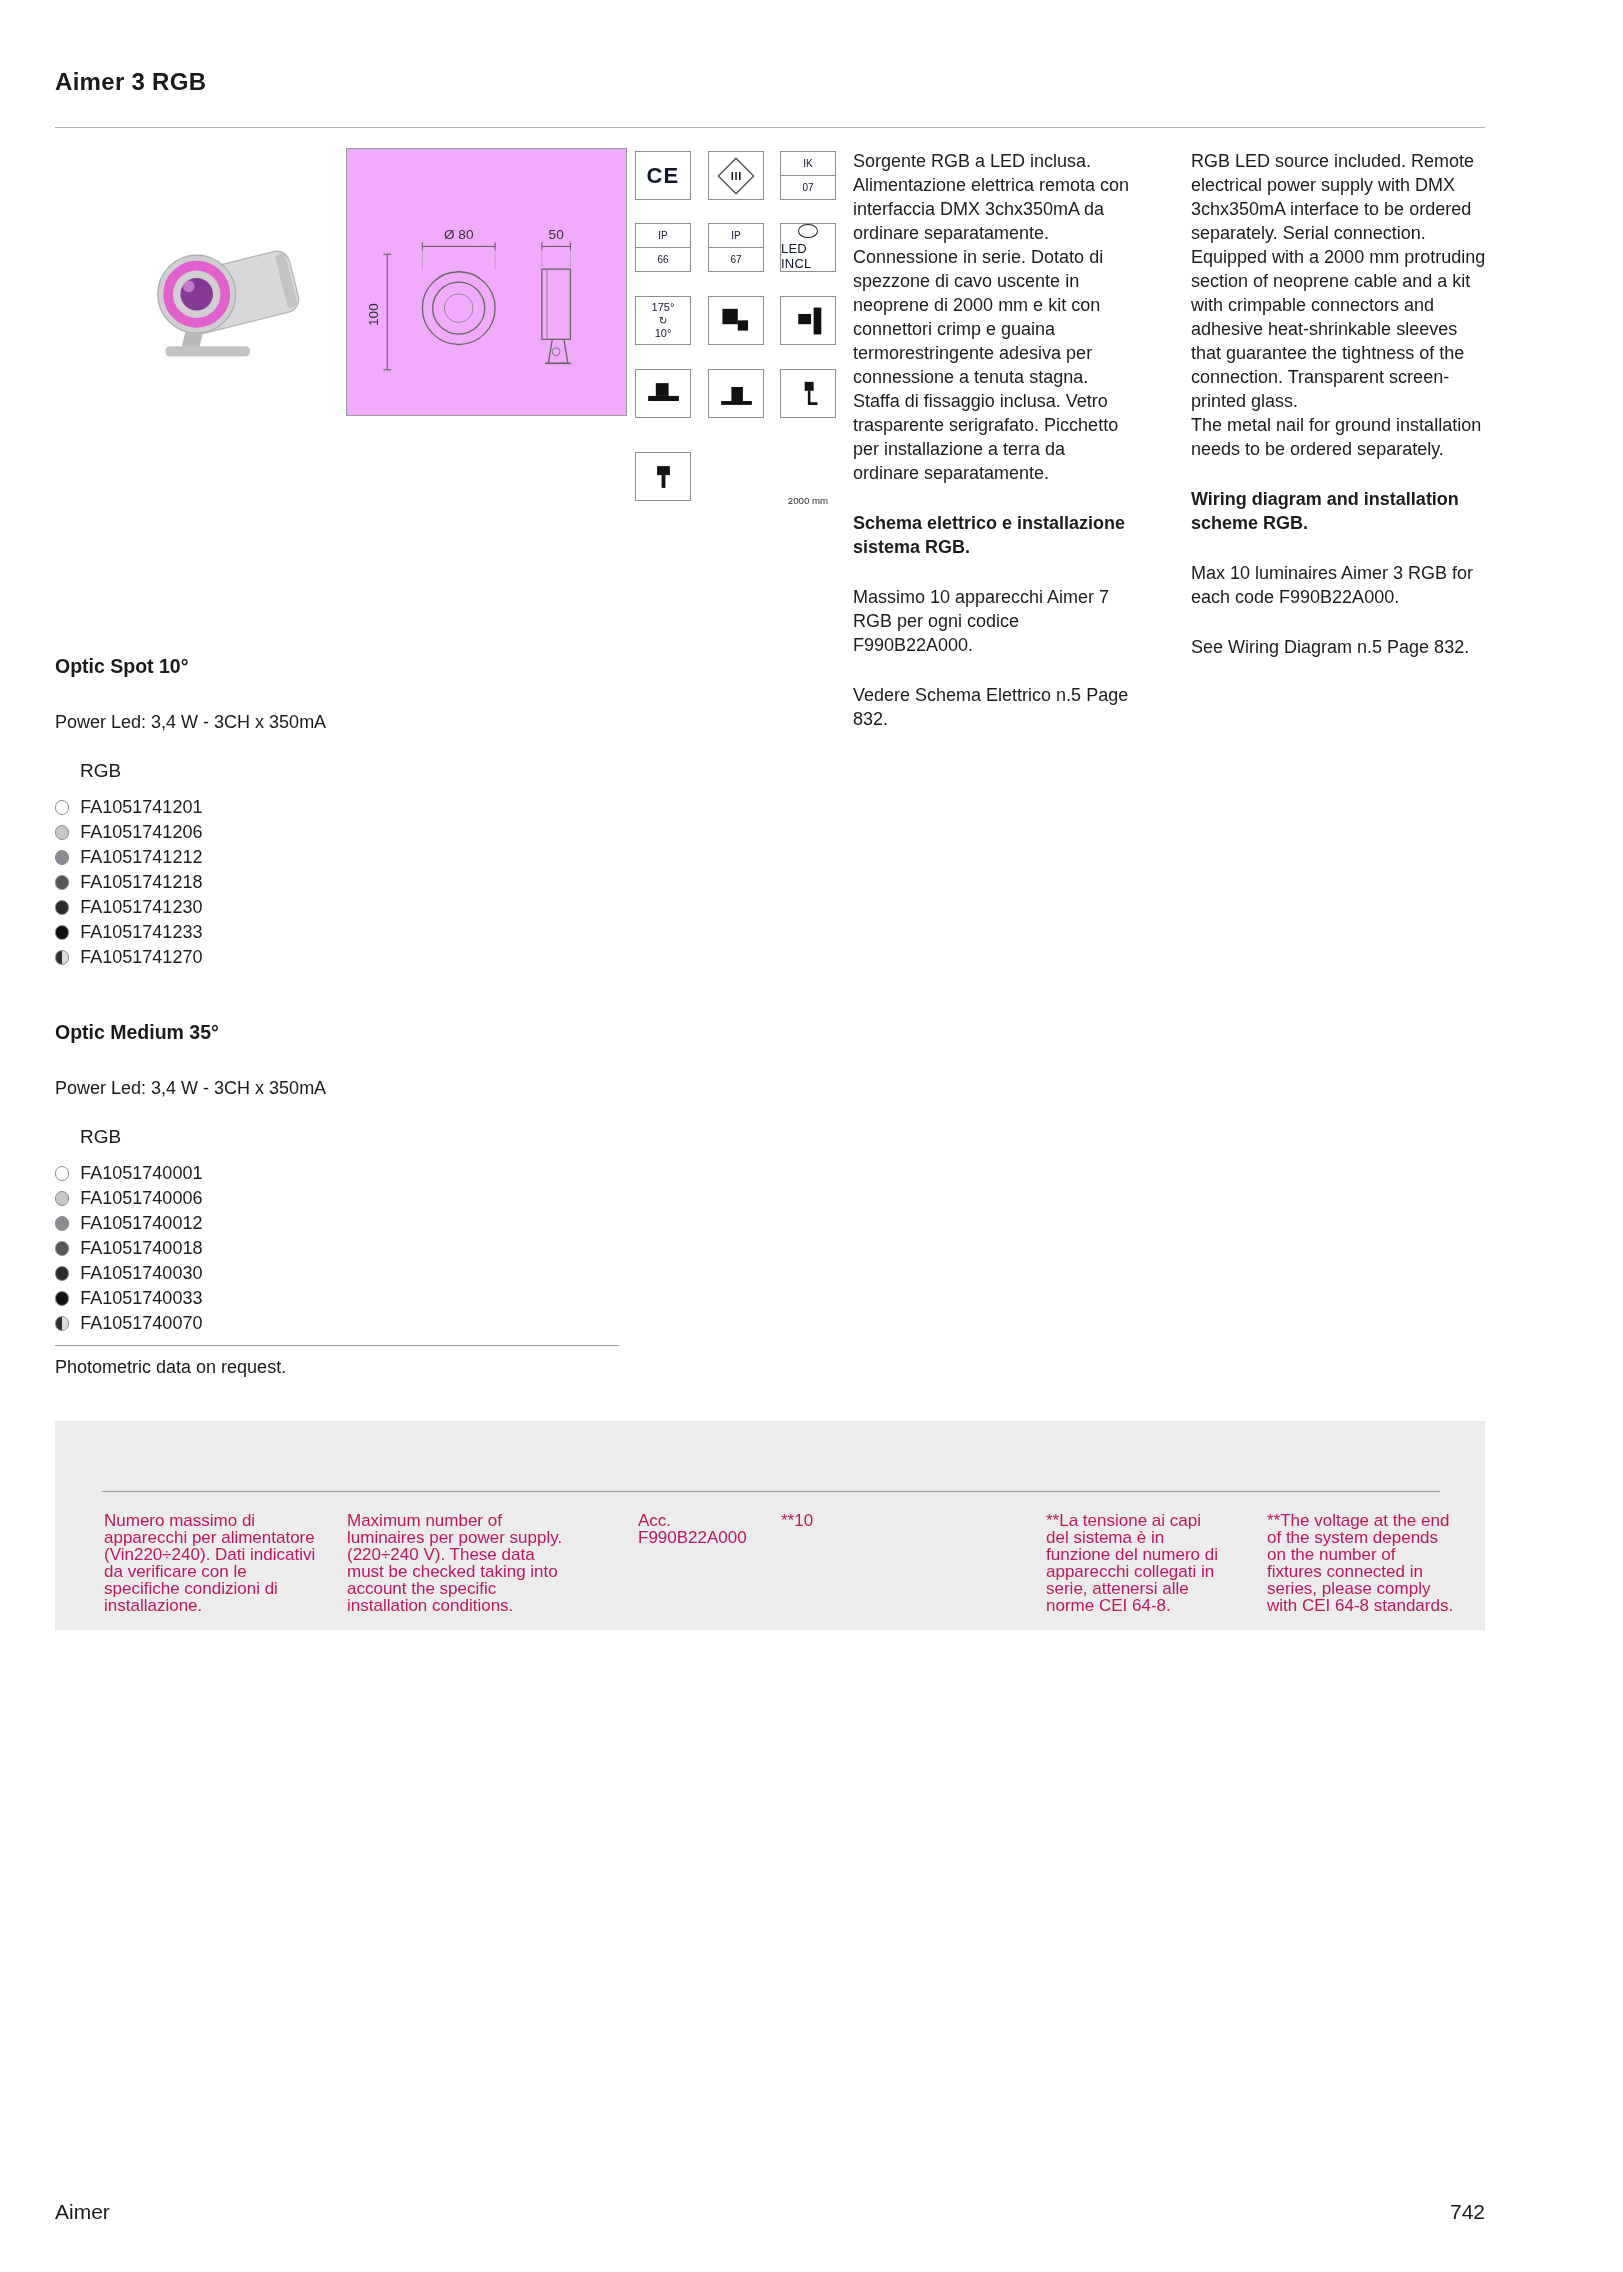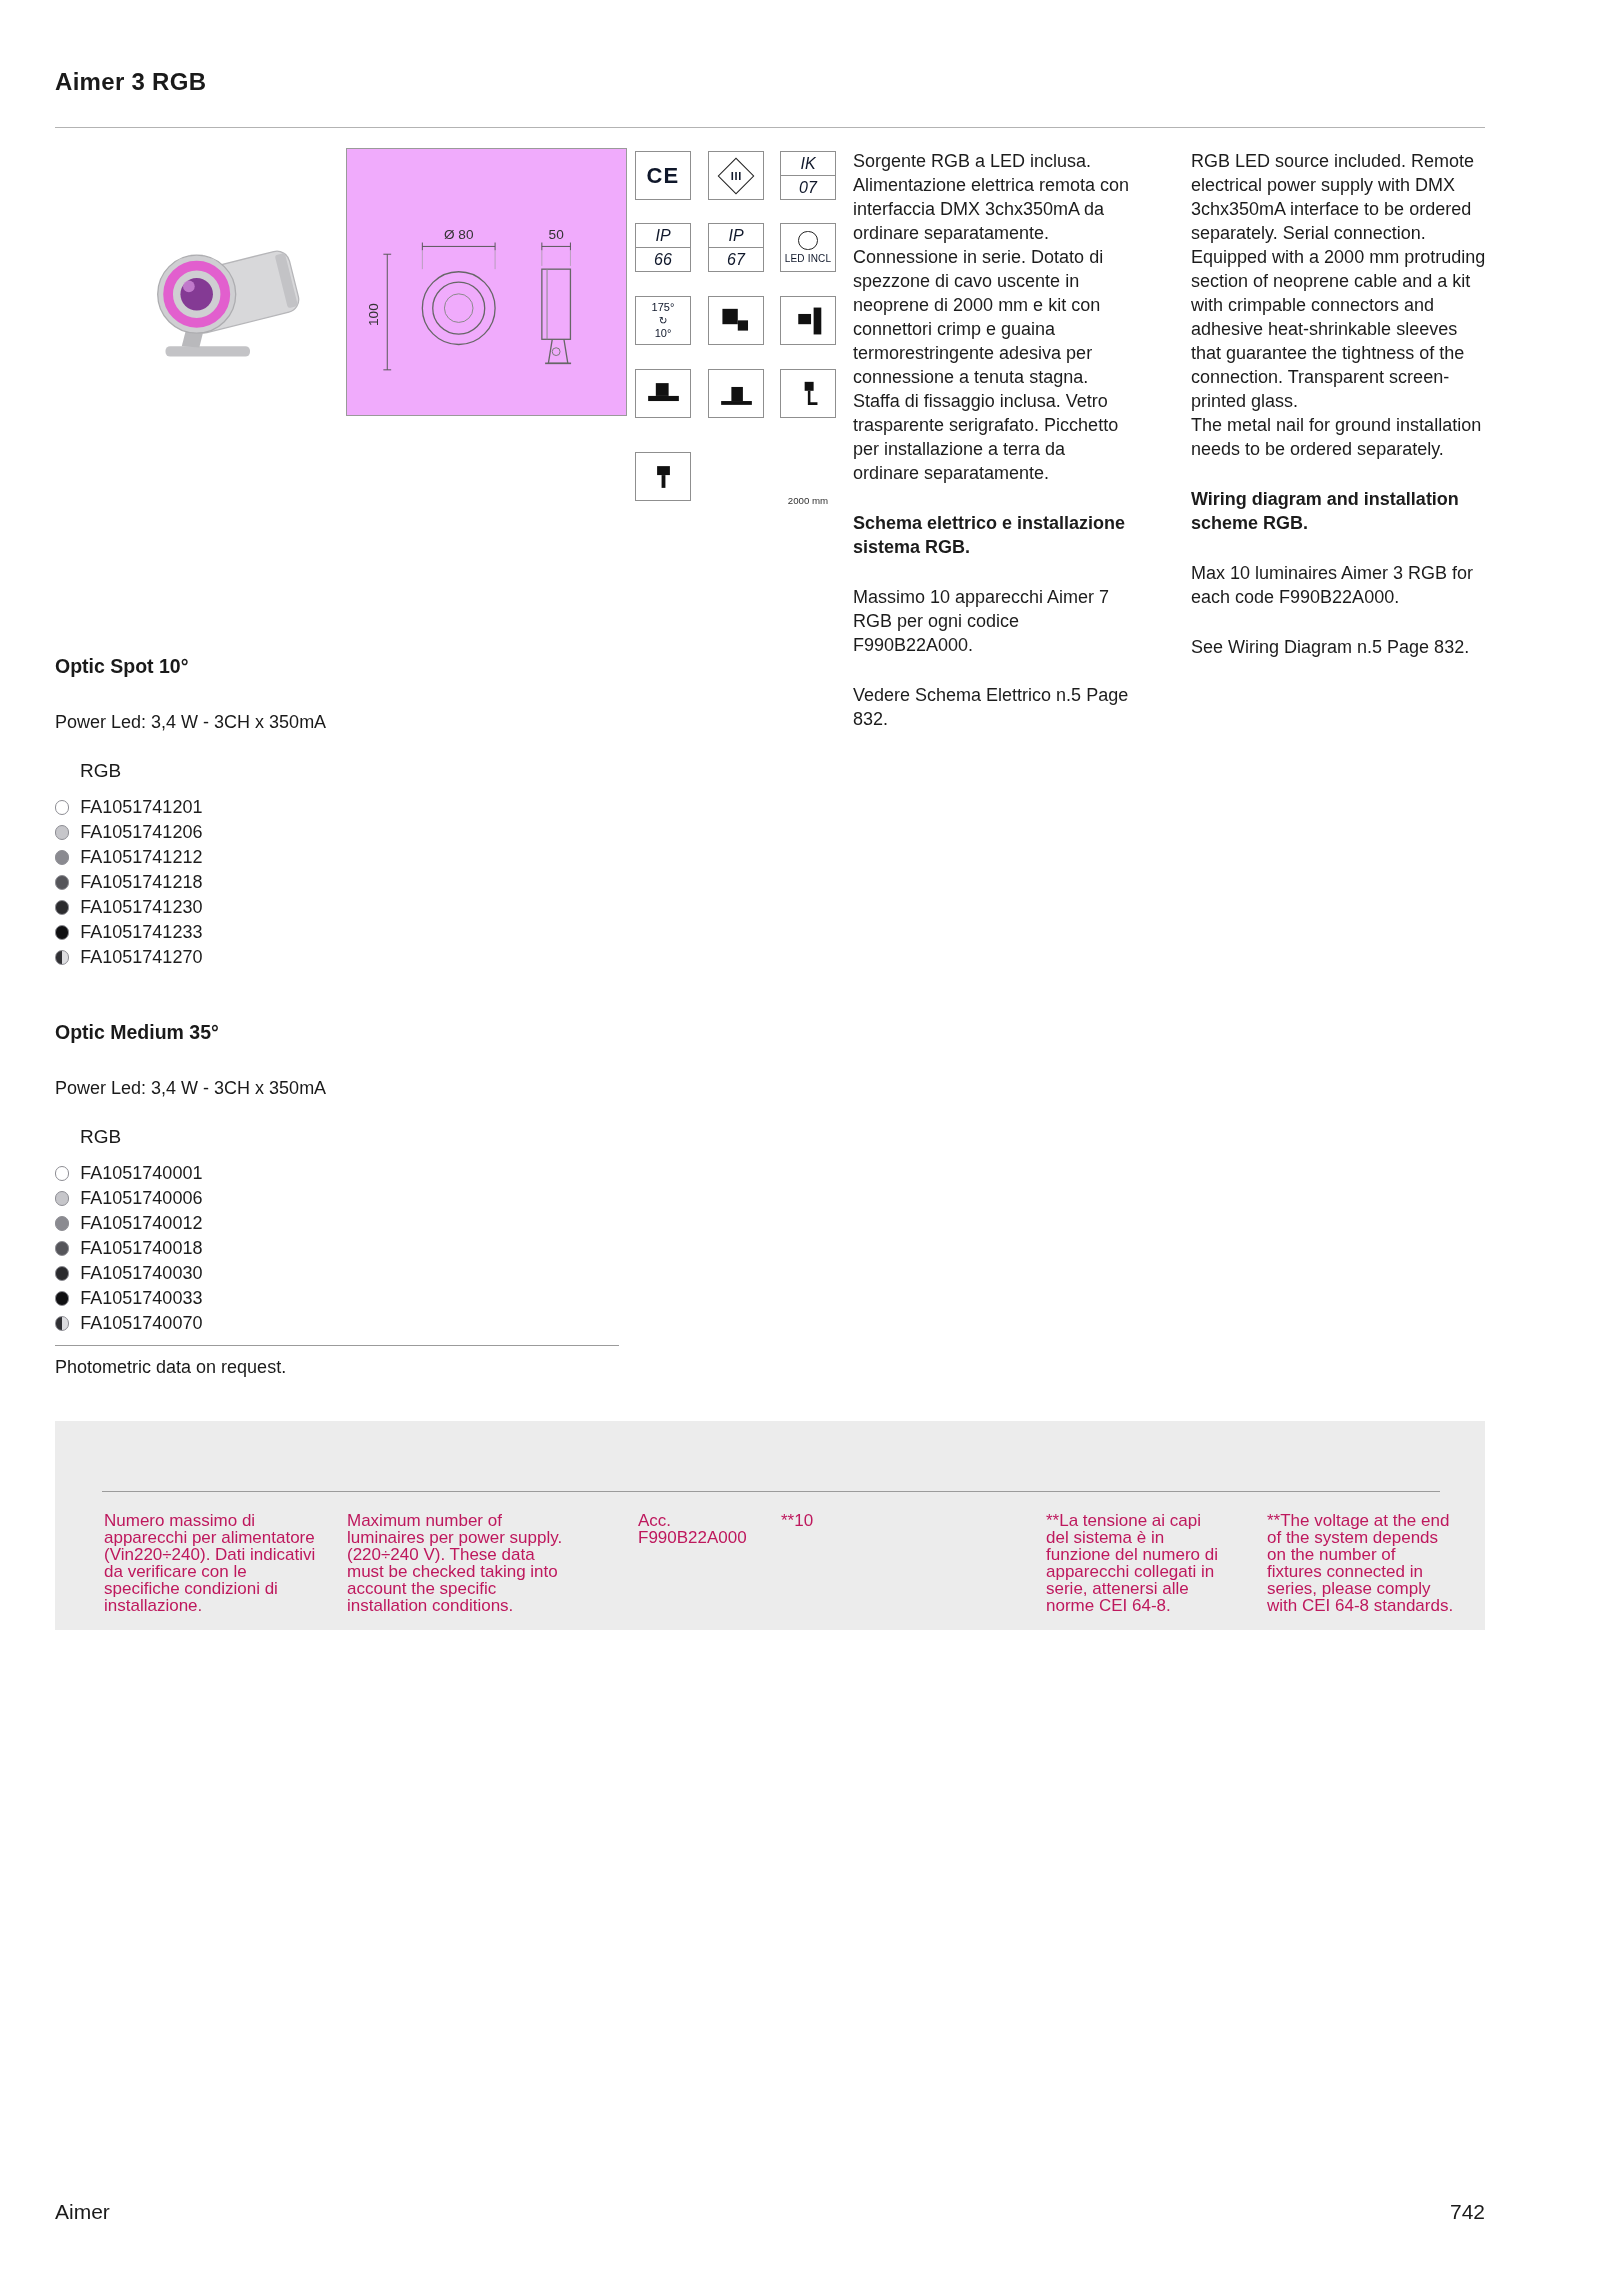--- a/index.html
+++ b/index.html
@@ -14,27 +14,27 @@
   
   .photo { position:absolute; left:120px; top:211px; width:234px; height:169px; }
 
   
   .drawing-box { position:absolute; left:346px; top:148px; width:281px; height:268px; border:1.3px solid #9a9a9a; background:#f0abfc; }
 
   
   .icon-cell { position:absolute; width:56px; height:49px; border:1.3px solid #8f8f8f; background:#fff;
     display:flex; flex-direction:column; align-items:center; justify-content:center; font-size:14.3px; color:#0f172a; }
   .icon-split { justify-content:stretch; padding:0; }
-  .icon-split .half { flex:1; width:100%; display:flex; align-items:center; justify-content:center; font-size:16px;font-style:italic; }
+  .icon-split .half { flex:1; width:100%; display:flex; align-items:center; justify-content:center; font-size:10px; }
   .icon-split .half + .half { border-top:1.3px solid #8f8f8f; }
   .ce-text { font-size:22px; font-weight:bold; letter-spacing:1.3px; }
   .diamond { width:26px; height:26px; border:1.6px solid #222; transform:rotate(45deg); display:flex; align-items:center; justify-content:center; }
   .diamond span { transform:rotate(-45deg); font-size:11px; font-weight:bold; letter-spacing:0.6px; }
   .led-circle { width:19.5px; height:19.5px; border:1.6px solid #222; border-radius:50%; margin-bottom:2.6px; }
-  .led-label { font-size:10px; letter-spacing:0.2px; }
+  .led-label { font-size:13px; letter-spacing:0.2px; }
   .tilt-cell { font-size:11px; line-height:13px; }
   .tilt-cell .arrow { font-size:10.4px; }
   .cable-caption { position:absolute; width:56px; text-align:center; font-size:9.7px; color:#333; }
 
   
   .col-it { position:absolute; left:853px; top:149px; width:279px; }
   .col-en { position:absolute; left:1191px; top:149px; width:295px; }
   .desc p { font-size:18px; line-height:24px; color:#1c1c1c; }
   .desc .body { margin-bottom:26px; white-space:pre-line; }
   .desc .subhead { font-weight:bold; margin-bottom:26px; }

